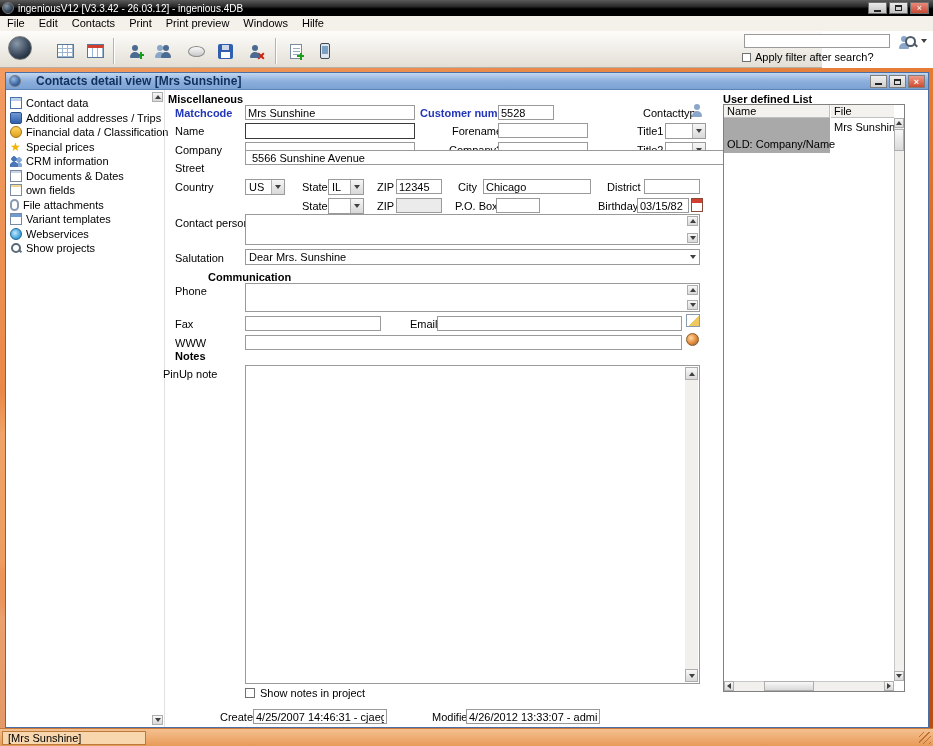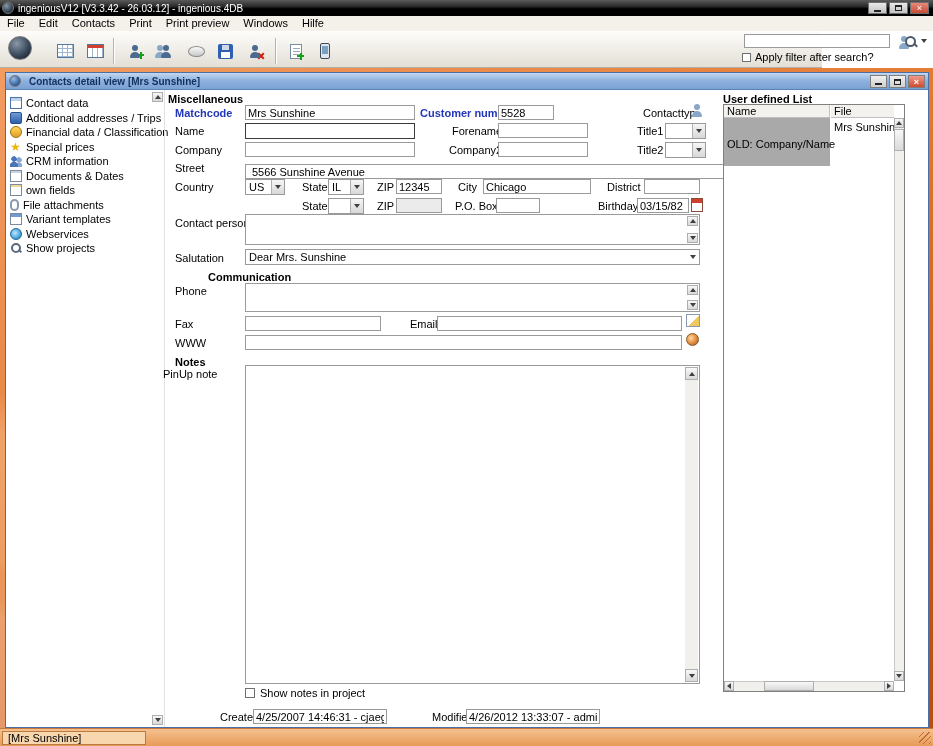--- a/index.html
+++ b/index.html
@@ -78,21 +78,21 @@
   #status-cell{position:absolute;left:2px;top:2px;width:144px;height:14px;background:#f8d7ae;
     border:1px solid #b97a3c;line-height:12px;padding-left:5px;color:#000;}
   .grip{position:absolute;right:2px;bottom:2px;width:12px;height:12px;
     background:repeating-linear-gradient(135deg,transparent 0 3px,#c07030 3px 4px);}
 
   
   #child{position:absolute;left:5px;top:72px;width:924px;height:656px;background:#fff;border:1px solid #4a6fa5;}
   #child-title{position:absolute;left:0;top:0;right:0;height:17px;
     background:linear-gradient(#c3d7f0,#8db0dd 50%,#7ba1d4);border-bottom:1px solid #5a82b4;
     display:flex;align-items:center;padding-left:3px;color:#10305e;font-weight:bold;}
-  #child-title .t-text{margin-left:8px;font-size:10px;}
+  #child-title .t-text{margin-left:15px;font-size:12px;}
   .cwbtns{position:absolute;right:3px;top:2px;display:flex;gap:2px;}
   .cwbtn{width:17px;height:13px;background:linear-gradient(#f0f0f0,#cfcfcf);border:1px solid #7e7e7e;
     display:flex;align-items:center;justify-content:center;font-size:9px;color:#222;}
   .cwbtn.close{background:linear-gradient(#ef9a88,#cf4a30);color:#fff;}
   #win-body{position:absolute;left:0;top:17px;right:0;bottom:0;background:#fff;overflow:hidden;}
 
   
   .si{position:absolute;left:4px;height:14px;display:flex;align-items:center;gap:4px;white-space:nowrap;cursor:default;}
   .ic{width:12px;height:12px;flex:0 0 12px;position:relative;font-size:12px;line-height:12px;}
   .i-card{border:1px solid #4a74b0;background:linear-gradient(#bcd0e8 0 3px,#fff 3px) ,#fff;}
@@ -129,21 +129,21 @@
   .mlbox{position:absolute;border:1px solid #9a9a9a;background:#fff;}
   .spin-up{right:1px;top:1px;width:11px;height:10px;}
   .spin-dn{right:1px;bottom:1px;width:11px;height:10px;}
   .chk{position:absolute;width:11px;height:11px;border:1px solid #707070;background:#fff;}
   .sb-track{position:absolute;background:#f2f0ec;}
 
   
   #udl-table{position:absolute;left:717px;top:14px;width:182px;height:588px;border:1px solid #808080;background:#fff;}
   .udl-hcell{position:absolute;top:0;height:13px;background:#f4f2ee;border-bottom:1px solid #c0c0c0;
     line-height:13px;padding-left:3px;}
-  .udl-sel{position:absolute;left:0;top:13px;width:106px;height:48px;background:#a9a9a9;color:#000;}
+  .udl-sel{position:absolute;left:0;top:13px;width:106px;height:35px;background:#a9a9a9;color:#000;}
 </style>
 </head>
 <body>
 
 <div id="titlebar">
   <div class="logo sm"></div>
   <span class="t-text">ingeniousV12 [V3.3.42 - 26.03.12] - ingenious.4DB</span>
   <div class="winbtns">
     <div class="wbtn">
         <div class="g-min"></div>
@@ -328,21 +328,21 @@
     <input class="inp" style="left: 492px; top: 52px; width: 90px;" value="">
     <span class="lbl" style="left:631px;top:54px;">Title2</span>
     <div class="combo" style="left:659px;top:52px;width:41px;">
       <span class="val"></span>
       <div class="cbtn">
           <div class="t-down"></div>
         </div>
     </div>
 
     <span class="lbl" style="left:169px;top:72px;">Street</span>
-    <input class="inp" style="left: 239px; top: 74px; width: 492px; padding-left: 6px;" value="5566 Sunshine Avenue">
+    <input class="inp" style="left: 239px; top: 60px; width: 492px; padding-left: 6px;" value="5566 Sunshine Avenue">
 
     <span class="lbl" style="left:169px;top:91px;">Country</span>
     <div class="combo" style="left:239px;top:89px;width:40px;">
       <span class="val">US</span>
       <div class="cbtn">
           <div class="t-down"></div>
         </div>
     </div>
     <span class="lbl" style="left:296px;top:91px;">State</span>
     <div class="combo" style="left:322px;top:89px;width:36px;">
@@ -408,21 +408,21 @@
     <span class="lbl" style="left:169px;top:228px;">Fax</span>
     <input class="inp" style="left: 239px; top: 226px; width: 136px;" value="">
     <span class="lbl" style="left:404px;top:228px;">Email</span>
     <input class="inp" style="left: 431px; top: 226px; width: 245px;" value="">
     <div class="abs" style="left:680px;top:224px;width:14px;height:13px;border:1px solid #8a9ab0;background:linear-gradient(135deg,#fff 55%,#f0c860 55%);"></div>
 
     <span class="lbl" style="left:169px;top:247px;">WWW</span>
     <input class="inp" style="left: 239px; top: 245px; width: 437px;" value="">
     <div class="abs" style="left:680px;top:243px;width:13px;height:13px;border-radius:50%;background:radial-gradient(circle at 4px 4px,#ffd9a0,#e08030 60%,#2f6fb0);border:1px solid #8a5a20;"></div>
 
-    <div class="sec" style="left:162px;top:266px;padding-left:7px;">Notes</div>
+    <div class="sec" style="left:162px;top:260px;padding-left:7px;">Notes</div>
     <span class="lbl" style="left:157px;top:278px;">PinUp note</span>
     <div class="mlbox" style="left:239px;top:275px;width:455px;height:319px;">
       <span style="position:absolute;left:3px;top:2px;"></span>
       <div class="sb-track" style="right:1px;top:1px;bottom:1px;width:13px;"></div>
       <div class="sbtn" style="right:1px;top:1px;width:13px;height:13px;">
           <div class="t-up"></div>
         </div>
       <div class="sbtn" style="right:1px;bottom:1px;width:13px;height:13px;">
           <div class="t-down"></div>
         </div>

